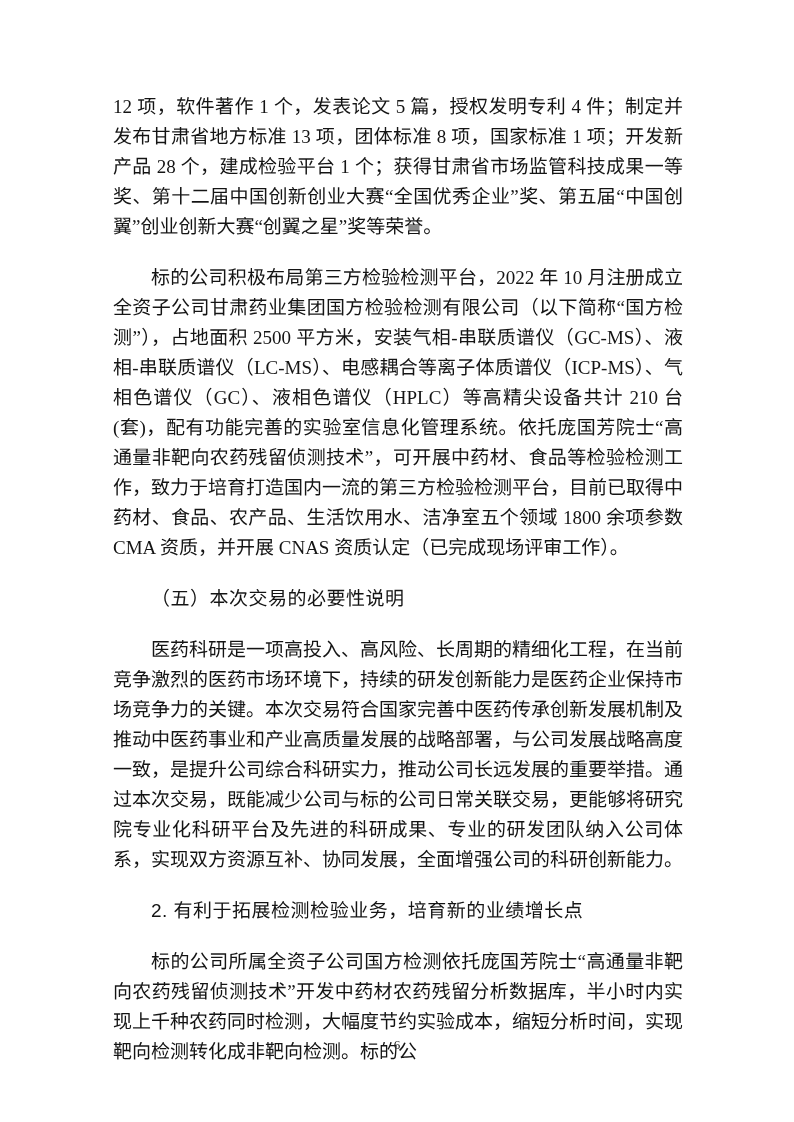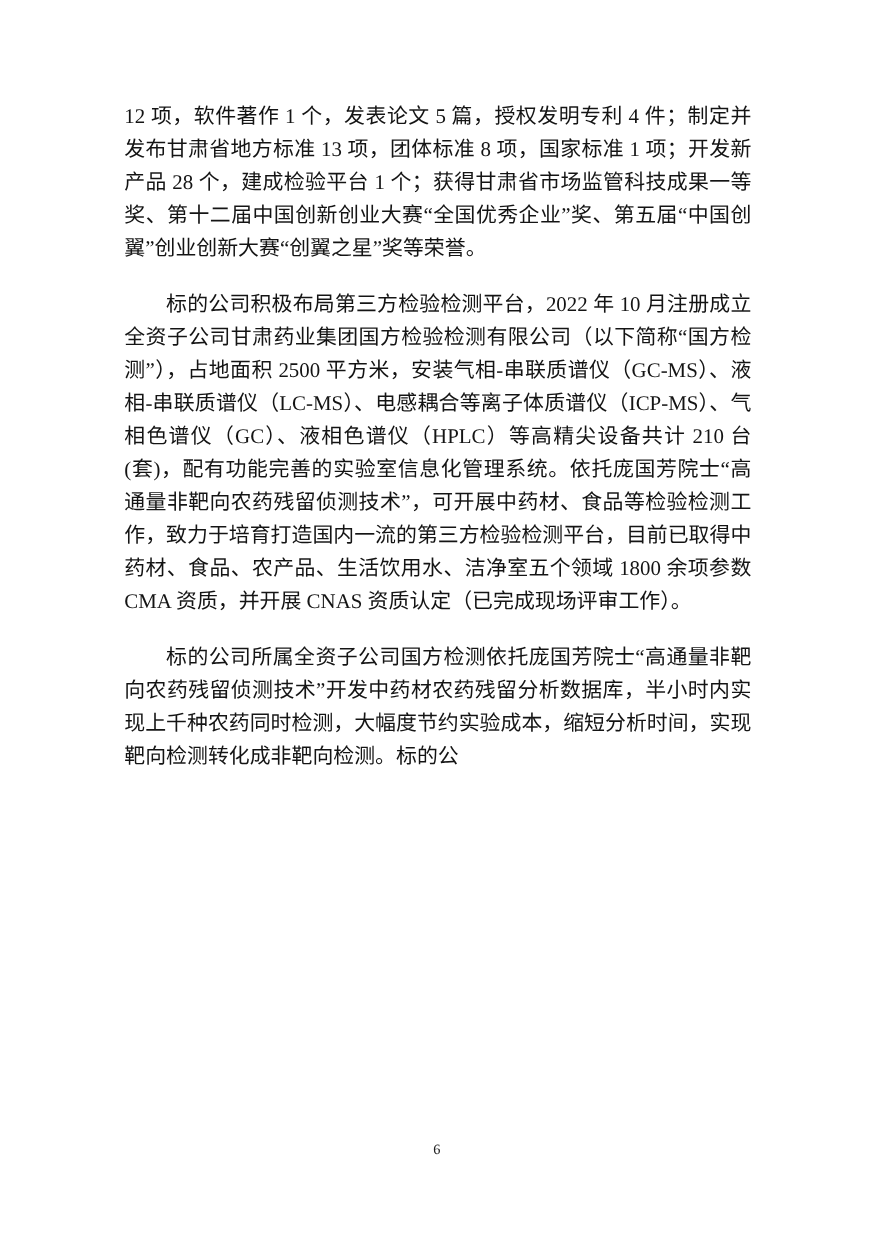--- a/index.html
+++ b/index.html
@@ -60,16 +60,19 @@
     font-family: "Liberation Serif", "DejaVu Serif", serif;
   }
 </style>
 </head>
 <body>
 
 <div class="page">
   <div class="content">
     <p class="block body-para no-indent">12 项，软件著作 1 个，发表论文 5 篇，授权发明专利 4 件；制定并发布甘肃省地方标准 13 项，团体标准 8 项，国家标准 1 项；开发新产品 28 个，建成检验平台 1 个；获得甘肃省市场监管科技成果一等奖、第十二届中国创新创业大赛“全国优秀企业”奖、第五届“中国创翼”创业创新大赛“创翼之星”奖等荣誉。</p>
     <p class="block body-para">标的公司积极布局第三方检验检测平台，2022 年 10 月注册成立全资子公司甘肃药业集团国方检验检测有限公司（以下简称“国方检测”），占地面积 2500 平方米，安装气相-串联质谱仪（GC-MS）、液相-串联质谱仪（LC-MS）、电感耦合等离子体质谱仪（ICP-MS）、气相色谱仪（GC）、液相色谱仪（HPLC）等高精尖设备共计 210 台(套)，配有功能完善的实验室信息化管理系统。依托庞国芳院士“高通量非靶向农药残留侦测技术”，可开展中药材、食品等检验检测工作，致力于培育打造国内一流的第三方检验检测平台，目前已取得中药材、食品、农产品、生活饮用水、洁净室五个领域 1800 余项参数 CMA 资质，并开展 CNAS 资质认定（已完成现场评审工作）。</p>
+    <h3 class="block doc-heading">（五）本次交易的必要性说明</h3>
+    <p class="block body-para">医药科研是一项高投入、高风险、长周期的精细化工程，在当前竞争激烈的医药市场环境下，持续的研发创新能力是医药企业保持市场竞争力的关键。本次交易符合国家完善中医药传承创新发展机制及推动中医药事业和产业高质量发展的战略部署，与公司发展战略高度一致，是提升公司综合科研实力，推动公司长远发展的重要举措。通过本次交易，既能减少公司与标的公司日常关联交易，更能够将研究院专业化科研平台及先进的科研成果、专业的研发团队纳入公司体系，实现双方资源互补、协同发展，全面增强公司的科研创新能力。</p>
+    <h4 class="block doc-heading">2. 有利于拓展检测检验业务，培育新的业绩增长点</h4>
     <p class="block body-para">标的公司所属全资子公司国方检测依托庞国芳院士“高通量非靶向农药残留侦测技术”开发中药材农药残留分析数据库，半小时内实现上千种农药同时检测，大幅度节约实验成本，缩短分析时间，实现靶向检测转化成非靶向检测。标的公</p>
   </div>
   <div class="page-number">6</div>
 </div>
 
 </body></html>

